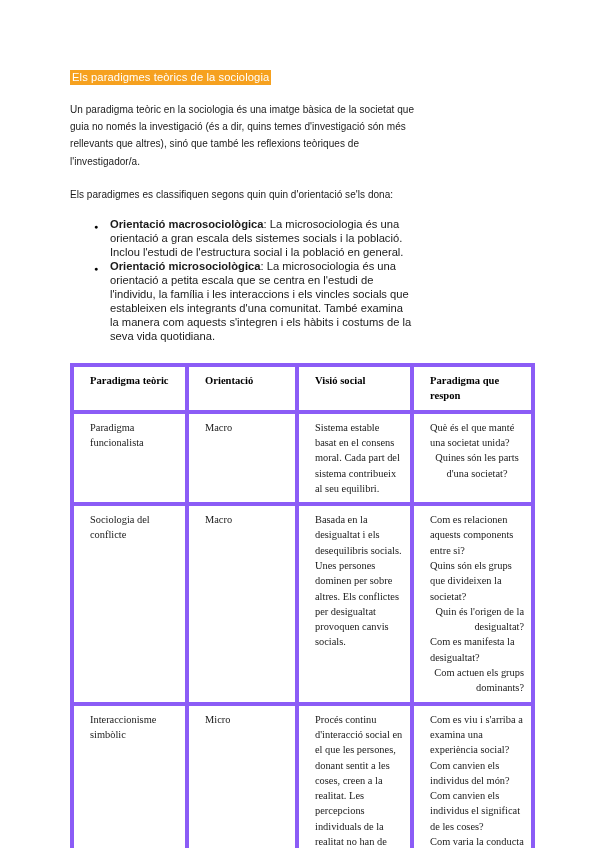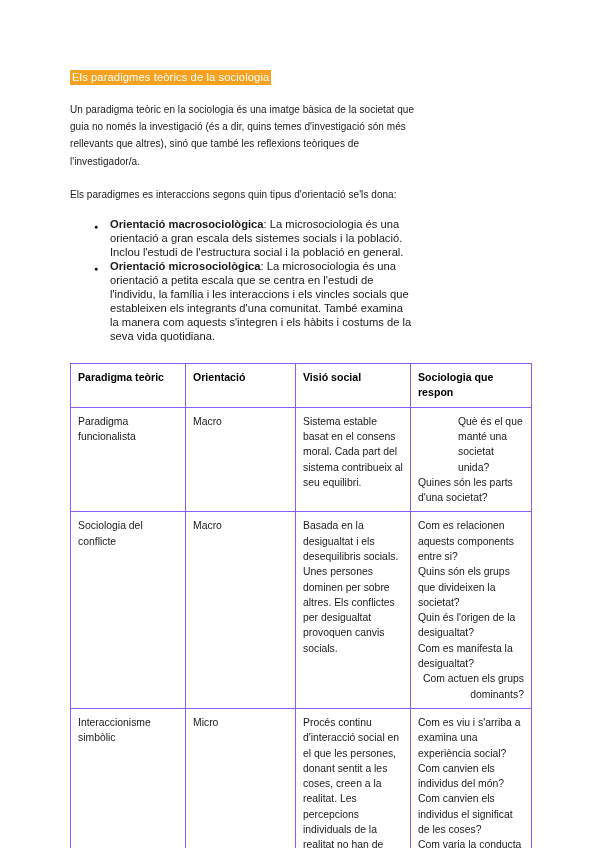--- a/index.html
+++ b/index.html
@@ -81,29 +81,30 @@
 
   
   table.paradigm-table {
     border-collapse: collapse;
     table-layout: fixed;
     width: 461px;
     margin: 0;
   }
   table.paradigm-table td,
   table.paradigm-table th {
-    border: 1px solid #8b5cf6;
+    border: 4px solid #8b5cf6;
     vertical-align: top;
-    padding: 6px 7px 6px 7px;
+    padding: 6px 7px 6px 16px;
     font-size: 10.4px;
     line-height: 15.3px;
     text-align: left;
     font-weight: normal;
     color: #1a1a1a;
     word-wrap: break-word;
+    font-family: Liberation Serif, serif;
   }
   table.paradigm-table th {
     font-weight: bold;
     color: #000000;
     font-size: 10.6px;
   }
   .col-1 { width: 115px; }
   .col-2 { width: 110px; }
   .col-3 { width: 115px; }
   .col-4 { width: 121px; }
@@ -119,21 +120,21 @@
 <body>
 
 <div class="page">
 
   <div class="doc-title-wrap">
     <span class="doc-title">Els paradigmes teòrics de la sociologia</span>
   </div>
 
   <p class="para">Un paradigma teòric en la sociologia és una imatge bàsica de la societat que guia no només la investigació (és a dir, quins temes d'investigació són més rellevants que altres), sinó que també les reflexions teòriques de l'investigador/a.</p>
 
-  <p class="para tight">Els paradigmes es interaccions segons quin tipus d'orientació se'ls dona:</p>
+  <p class="para tight">Els paradigmes es classifiquen segons quin quin d'orientació se'ls dona:</p>
 
   <ul class="bullets">
     <li>
       <span class="b-term">Orientació macrosociològica</span><span>: La microsociologia és una orientació a gran escala dels sistemes socials i la població. Inclou l'estudi de l'estructura social i la població en general.</span>
     </li>
     <li>
       <span class="b-term">Orientació microsociològica</span><span>: La microsociologia és una orientació a petita escala que se centra en l'estudi de l'individu, la família i les interaccions i els vincles socials que estableixen els integrants d'una comunitat. També examina la manera com aquests s'integren i els hàbits i costums de la seva vida quotidiana.</span>
     </li>
   </ul>
 
@@ -142,41 +143,41 @@
       <col class="col-1">
         <col class="col-2">
         <col class="col-3">
         <col class="col-4">
     </colgroup>
     <thead>
       <tr class="hdr-row">
         <th>Paradigma teòric</th>
         <th>Orientació</th>
         <th>Visió social</th>
-        <th>Sociologia que respon</th>
+        <th>Paradigma que respon</th>
       </tr>
     </thead>
     <tbody>
       <tr>
         <td class="row-head-cell">Paradigma funcionalista</td>
         <td>Macro</td>
         <td>Sistema estable basat en el consens moral. Cada part del sistema contribueix al seu equilibri.</td>
         <td>
-            <span style="display: block; margin-left: 40px;">Què és el que manté una societat unida?</span>
-            <span style="display: block;">Quines són les parts d'una societat?</span>
+            <span style="display: block;">Què és el que manté una societat unida?</span>
+            <span style="display: block; text-align: center;">Quines són les parts d'una societat?</span>
           </td>
       </tr>
       <tr>
         <td class="row-head-cell">Sociologia del conflicte</td>
         <td>Macro</td>
         <td>Basada en la desigualtat i els desequilibris socials. Unes persones dominen per sobre altres. Els conflictes per desigualtat provoquen canvis socials.</td>
         <td>
             <span style="display: block;">Com es relacionen aquests components entre si?</span>
             <span style="display: block;">Quins són els grups que divideixen la societat?</span>
-            <span style="display: block;">Quin és l'origen de la desigualtat?</span>
+            <span style="display: block; text-align: right;">Quin és l'origen de la desigualtat?</span>
             <span style="display: block;">Com es manifesta la desigualtat?</span>
             <span style="display: block; text-align: right;">Com actuen els grups dominants?</span>
           </td>
       </tr>
       <tr>
         <td class="row-head-cell">Interaccionisme simbòlic</td>
         <td>Micro</td>
         <td>Procés continu d'interacció social en el que les persones, donant sentit a les coses, creen a la realitat. Les percepcions individuals de la realitat no han de coincidir.</td>
         <td>
             <span style="display: block;">Com es viu i s'arriba a examina una experiència social?</span>

